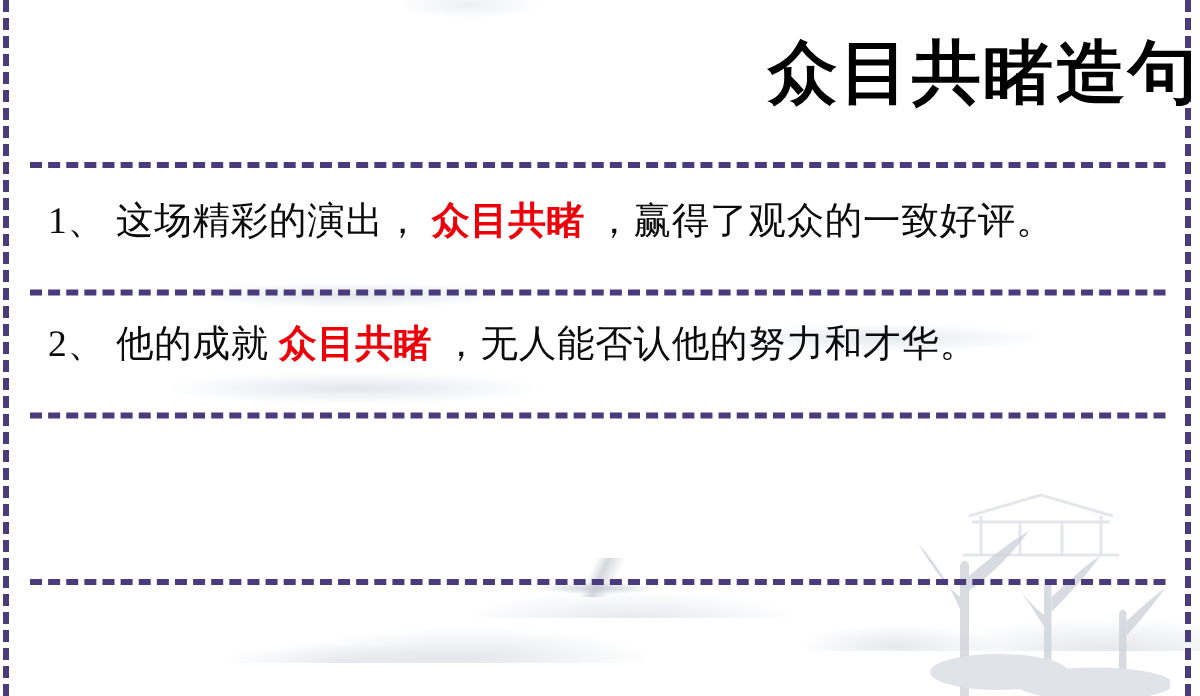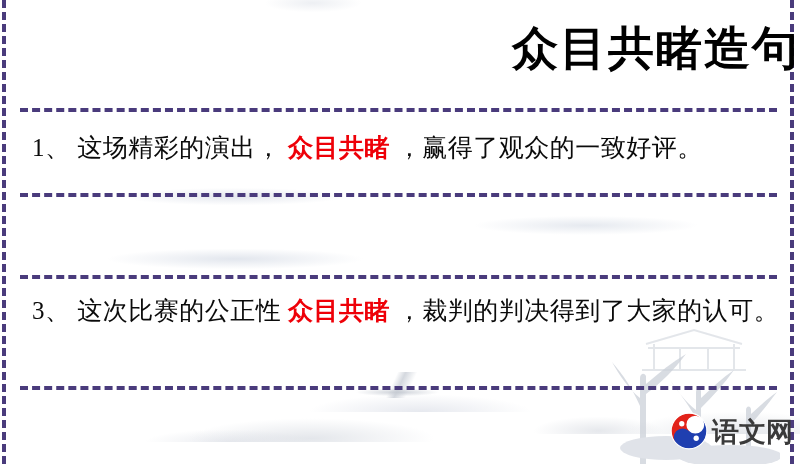--- a/index.html
+++ b/index.html
@@ -241,33 +241,22 @@
   <div class="sep" id="sep-3"></div>
   <div class="sep" id="sep-4"></div>
 
   <div class="sentence" id="sentence-1">
     <span>1、</span>
     <span>这场精彩的演出，</span>
     <span class="kw">众目共睹</span>
     <span>，赢得了观众的一致好评。</span>
   </div>
 
-
-  <div class="sentence" id="sentence-3">
-    <span>3、</span>
-    <span>这次比赛的公正性</span>
+  <div class="sentence" id="sentence-2">
+    <span>2、</span>
+    <span>他的成就</span>
     <span class="kw">众目共睹</span>
-    <span>，裁判的判决得到了大家的认可。</span>
+    <span>，无人能否认他的努力和才华。</span>
   </div>
 
-  <div id="logo">
-    <svg id="logo-mark" viewBox="0 0 100 100">
-      <circle cx="50" cy="50" r="47" fill="#ffffff"></circle>
-      <path d="M50 3 A47 47 0 0 0 50 97 A23.5 23.5 0 0 0 50 50 A23.5 23.5 0 0 1 50 3 Z" fill="#e2231a" transform="rotate(45 50 50)"></path>
-      <path d="M50 97 A47 47 0 0 0 50 3 A23.5 23.5 0 0 1 50 50 A23.5 23.5 0 0 0 50 97 Z" fill="#1f3fb0" transform="rotate(45 50 50)"></path>
-      <circle cx="31" cy="31" r="7" fill="#ffffff"></circle>
-      <circle cx="69" cy="69" r="7" fill="#ffffff"></circle>
-      <circle cx="50" cy="50" r="47" fill="none" stroke="#ffffff" stroke-width="3"></circle>
-    </svg>
-    <span id="logo-text">语文网</span>
-  </div>
+
 
 </div>
 
 </body></html>

